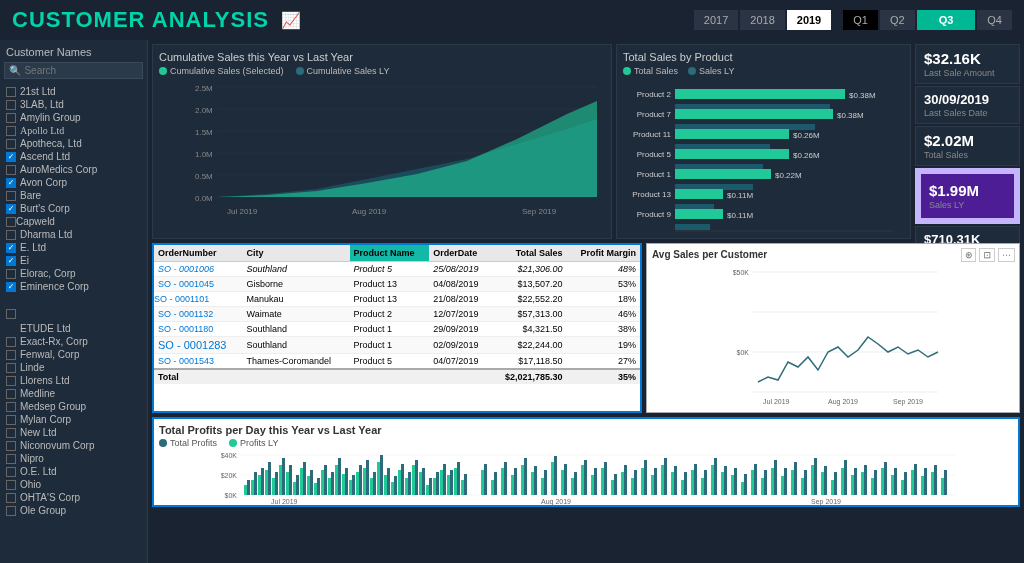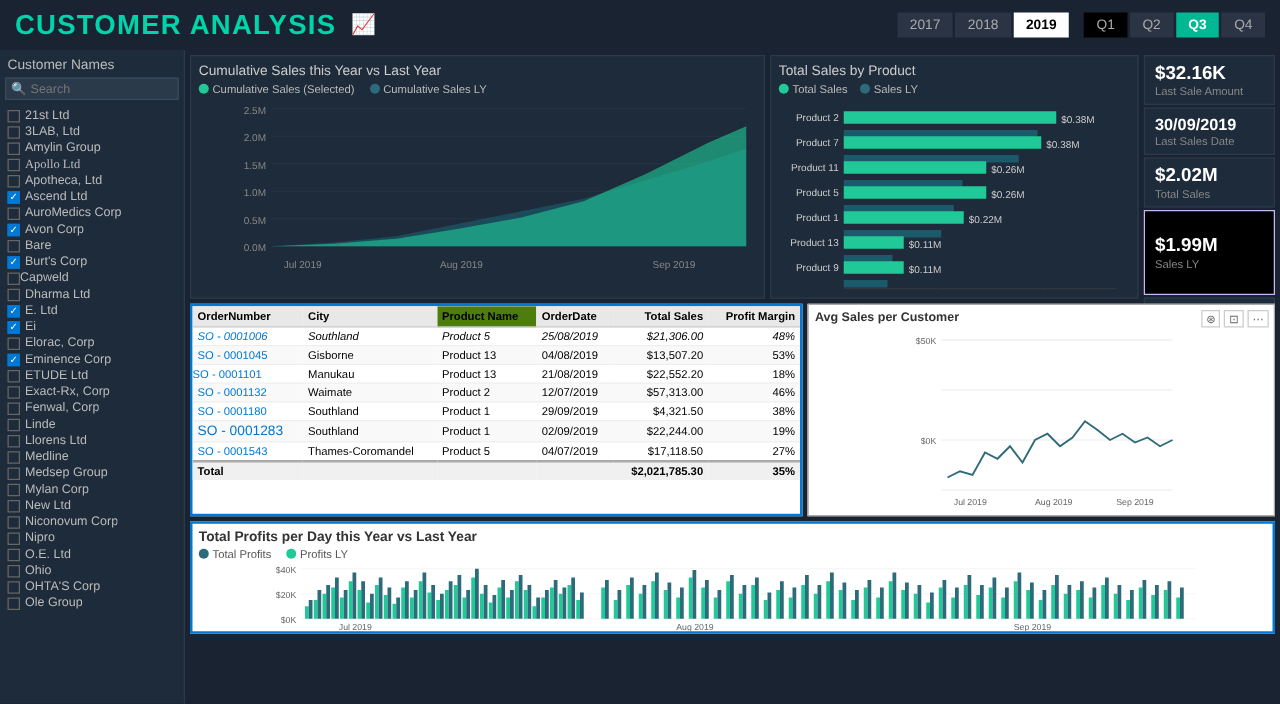--- a/index.html
+++ b/index.html
@@ -14,21 +14,21 @@
 <div style="display:flex; align-items:center; padding:8px 12px; background:#1a2332; height:40px;">
   <span style="color:#00d4aa; font-size:22px; font-weight:700; letter-spacing:1px;">CUSTOMER ANALYSIS</span>
   <span style="margin-left:12px; color:#888; font-size:16px;">📈</span>
   <div style="margin-left:auto; display:flex; gap:2px;">
     <button style="background:#2a3444; color:#aaa; border:none; padding:4px 10px; cursor:pointer; font-size:11px;">2017</button>
     <button style="background:#2a3444; color:#aaa; border:none; padding:4px 10px; cursor:pointer; font-size:11px;">2018</button>
     <button style="background:#fff; color:#000; border:none; padding:4px 10px; cursor:pointer; font-size:11px; font-weight:bold;">2019</button>
     <div style="width:8px;"></div>
     <button style="background:#000000; color:#aaa; border:none; padding:4px 10px; cursor:pointer; font-size:11px;">Q1</button>
     <button style="background:#2a3444; color:#aaa; border:none; padding:4px 10px; cursor:pointer; font-size:11px;">Q2</button>
-    <button style="background:#00b894; color:#fff; border:none; padding:4px 10px; cursor:pointer; font-size:11px; font-weight:bold;">Q3</button>
+    <button style="background:#00b894; color:#fff; border:none; padding:4px 22px; cursor:pointer; font-size:11px; font-weight:bold;">Q3</button>
     <button style="background:#2a3444; color:#aaa; border:none; padding:4px 10px; cursor:pointer; font-size:11px;">Q4</button>
   </div>
 </div>
 
 <div style="display:flex; height:523px;">
 
   <div style="width:148px; min-width:148px; background:#1e2b3a; padding:6px 4px; overflow-y:auto; border-right:1px solid #2a3a4a;">
     <div style="color:#bbb; font-size:11px; margin-bottom:4px; padding-left:2px;">Customer Names</div>
     <div style="display:flex; align-items:center; background:#2a3a4a; border:1px solid #3a4a5a; padding:2px 4px; margin-bottom:6px;">
       <span style="color:#888; font-size:10px;">🔍</span>
@@ -94,21 +94,21 @@
         <div style="display: flex; align-items: center; gap: 4px; padding: 1px 2px; cursor: pointer;">
           <div style="width: 10px; height: 10px; border: 1px solid rgb(102, 102, 102); background: transparent; display: inline-flex; align-items: center; justify-content: center; flex-shrink: 0;"></div>
           <span style="color: rgb(187, 187, 187); font-size: 10px; white-space: nowrap; overflow: hidden; text-overflow: ellipsis;">Elorac, Corp</span>
         </div>
         <div style="display: flex; align-items: center; gap: 4px; padding: 1px 2px; cursor: pointer;">
           <div style="width: 10px; height: 10px; border: 1px solid rgb(0, 120, 212); background: rgb(0, 120, 212); display: inline-flex; align-items: center; justify-content: center; flex-shrink: 0; color: white; font-size: 8px;">✓</div>
           <span style="color: rgb(187, 187, 187); font-size: 10px; white-space: nowrap; overflow: hidden; text-overflow: ellipsis;">Eminence Corp</span>
         </div>
         <div style="display: flex; align-items: center; gap: 4px; padding: 1px 2px; cursor: pointer;">
           <div style="width: 10px; height: 10px; border: 1px solid rgb(102, 102, 102); background: transparent; display: inline-flex; align-items: center; justify-content: center; flex-shrink: 0;"></div>
-          <span style="color: rgb(187, 187, 187); font-size: 10px; white-space: nowrap; overflow: hidden; text-overflow: ellipsis;">ETUDE Ltd</span>
+          <span style="color: rgb(187, 187, 187); font-size: 10px; white-space: nowrap; overflow: hidden; text-overflow: ellipsis; margin-top: 29px;">ETUDE Ltd</span>
         </div>
         <div style="display: flex; align-items: center; gap: 4px; padding: 1px 2px; cursor: pointer;">
           <div style="width: 10px; height: 10px; border: 1px solid rgb(102, 102, 102); background: transparent; display: inline-flex; align-items: center; justify-content: center; flex-shrink: 0;"></div>
           <span style="color: rgb(187, 187, 187); font-size: 10px; white-space: nowrap; overflow: hidden; text-overflow: ellipsis;">Exact-Rx, Corp</span>
         </div>
         <div style="display: flex; align-items: center; gap: 4px; padding: 1px 2px; cursor: pointer;">
           <div style="width: 10px; height: 10px; border: 1px solid rgb(102, 102, 102); background: transparent; display: inline-flex; align-items: center; justify-content: center; flex-shrink: 0;"></div>
           <span style="color: rgb(187, 187, 187); font-size: 10px; white-space: nowrap; overflow: hidden; text-overflow: ellipsis;">Fenwal, Corp</span>
         </div>
         <div style="display: flex; align-items: center; gap: 4px; padding: 1px 2px; cursor: pointer;">
@@ -263,21 +263,21 @@
           <div style="color:#888; font-size:9px; margin-top:1px;">Last Sale Amount</div>
         </div>
         <div style="background:#1e2b3a; border:1px solid #2a3a4a; padding:5px 8px; flex:1;">
           <div style="color:#fff; font-size:13px; font-weight:bold;">30/09/2019</div>
           <div style="color:#888; font-size:9px; margin-top:1px;">Last Sales Date</div>
         </div>
         <div style="background:#1e2b3a; border:1px solid #2a3a4a; padding:5px 8px; flex:1;">
           <div style="color:#fff; font-size:15px; font-weight:bold;">$2.02M</div>
           <div style="color:#888; font-size:9px; margin-top:1px;">Total Sales</div>
         </div>
-        <div style="background:#000000; border:1px solid #c4b5fd; padding:19px 8px; flex:1;">
+        <div style="background:#4c1d95; border:6px solid #c4b5fd; padding:8px 8px; flex:1;">
           <div style="color:#fff; font-size:15px; font-weight:bold;">$1.99M</div>
           <div style="color:#888; font-size:9px; margin-top:1px;">Sales LY</div>
         </div>
         <div style="background:#1e2b3a; border:1px solid #2a3a4a; padding:5px 8px; flex:1;">
           <div style="color:#fff; font-size:13px; font-weight:bold;">$710.31K</div>
           <div style="color:#888; font-size:9px; margin-top:1px;">Total Profits</div>
         </div>
         <div style="background:#1e2b3a; border:1px solid #2a3a4a; padding:5px 8px; flex:1;">
           <div style="color:#fff; font-size:13px; font-weight:bold;">$686.29K</div>
           <div style="color:#888; font-size:9px; margin-top:1px;">Profits LY</div>
@@ -286,21 +286,21 @@
     </div>
 
     <div style="display:flex; gap:4px; height:170px;">
 
       <div style="background:#fff; border:2px solid #0078d4; width:490px; overflow:hidden;">
         <table style="width:100%; border-collapse:collapse; font-size:9px;">
           <thead>
             <tr>
               <th style="background:#e8e8e8; color:#000; padding:3px 4px; text-align:left; border-bottom:1px solid #ccc; font-size:9px;">OrderNumber</th>
               <th style="background:#e8e8e8; color:#000; padding:3px 4px; text-align:left; border-bottom:1px solid #ccc; font-size:9px;">City</th>
-              <th style="background:#4d7c0f; color:#000; padding:3px 4px; text-align:left; border-bottom:1px solid #ccc; font-size:9px;">Product Name</th>
+              <th style="background:#14b8a6; color:#000; padding:3px 4px; text-align:left; border-bottom:1px solid #ccc; font-size:9px;">Product Name</th>
               <th style="background:#e8e8e8; color:#000; padding:3px 4px; text-align:left; border-bottom:1px solid #ccc; font-size:9px;">OrderDate</th>
               <th style="background:#e8e8e8; color:#000; padding:3px 4px; text-align:right; border-bottom:1px solid #ccc; font-size:9px;">Total Sales</th>
               <th style="background:#e8e8e8; color:#000; padding:3px 4px; text-align:right; border-bottom:1px solid #ccc; font-size:9px;">Profit Margin</th>
             </tr>
           </thead>
           <tbody id="table-body">
           <tr style="background: rgb(255, 255, 255); font-style: italic;">
                 <td style="color: rgb(0, 120, 212); padding: 2px 4px; border-bottom: 1px solid rgb(238, 238, 238); font-size: 9px; text-align: left;">SO - 0001006</td>
                 <td style="color: rgb(0, 0, 0); padding: 2px 4px; border-bottom: 1px solid rgb(238, 238, 238); font-size: 9px; text-align: left;">Southland</td>
                 <td style="color: rgb(0, 0, 0); padding: 2px 4px; border-bottom: 1px solid rgb(238, 238, 238); font-size: 9px; text-align: left;">Product 5</td>

